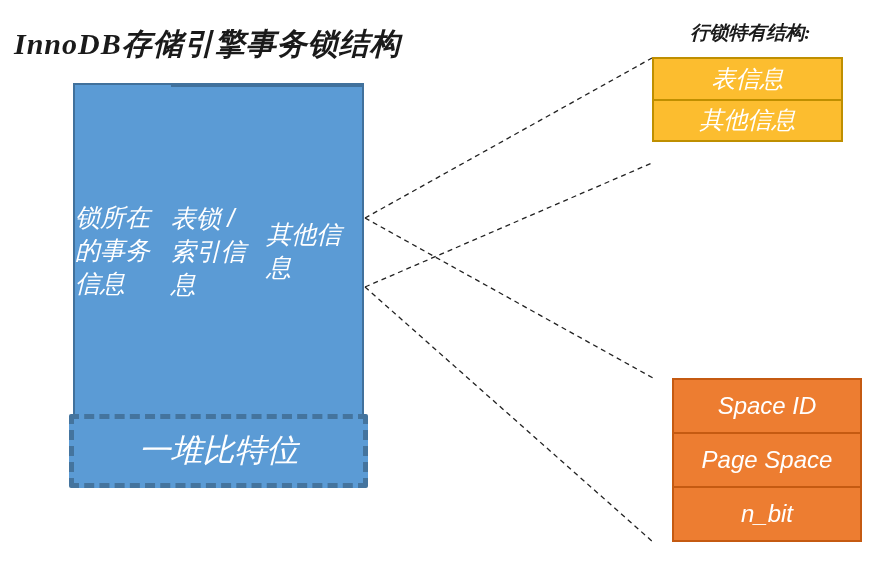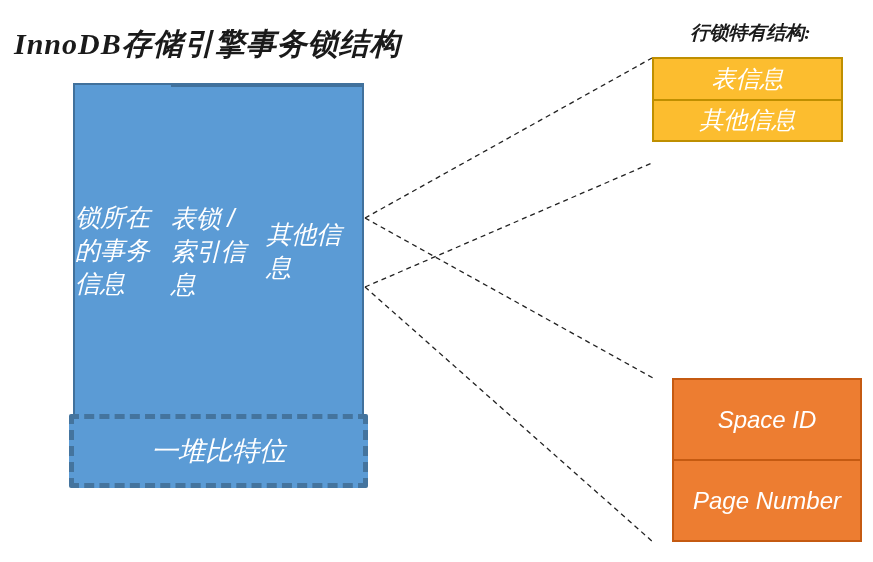--- a/index.html
+++ b/index.html
@@ -31,21 +31,21 @@
   }
   .main-box .row{
     flex:1;display:flex;align-items:center;justify-content:center;
     color:var(--text-light);font-size:25px;
   }
   .main-box .row + .row{border-top:2px solid var(--blue-border);}
   .bits-row{
     position:absolute;left:69px;top:414px;width:299px;height:74px;
     background:var(--blue-fill);border:5px dashed var(--blue-dash);
     display:flex;align-items:center;justify-content:center;
-    color:var(--text-light);font-size:27px;border-radius:2px;
+    color:var(--text-light);font-size:32px;border-radius:2px;
   }
   .side-heading{
     position:absolute;width:191px;text-align:center;
     font-family:"Liberation Serif","DejaVu Serif",serif;
     font-size:19px;font-weight:bold;color:var(--text-dark);white-space:nowrap;
   }
   .heading-table{left:655px;top:20px;}
   .heading-row{left:655px;top:336px;}
   .side-box{
     position:absolute;display:flex;flex-direction:column;
@@ -90,16 +90,17 @@
   <div class="side-heading heading-table">行锁特有结构:</div>
 
   <div class="side-box table-box">
     <div class="row">表信息</div>
     <div class="row">其他信息</div>
   </div>
 
 
   <div class="side-box rowlock-box">
     <div class="row">Space ID</div>
-    <div class="row">Page Number</div>
+    <div class="row">Page Space</div>
+    <div class="row">n_bit</div>
   </div>
 
 </div>
 
 </body></html>

